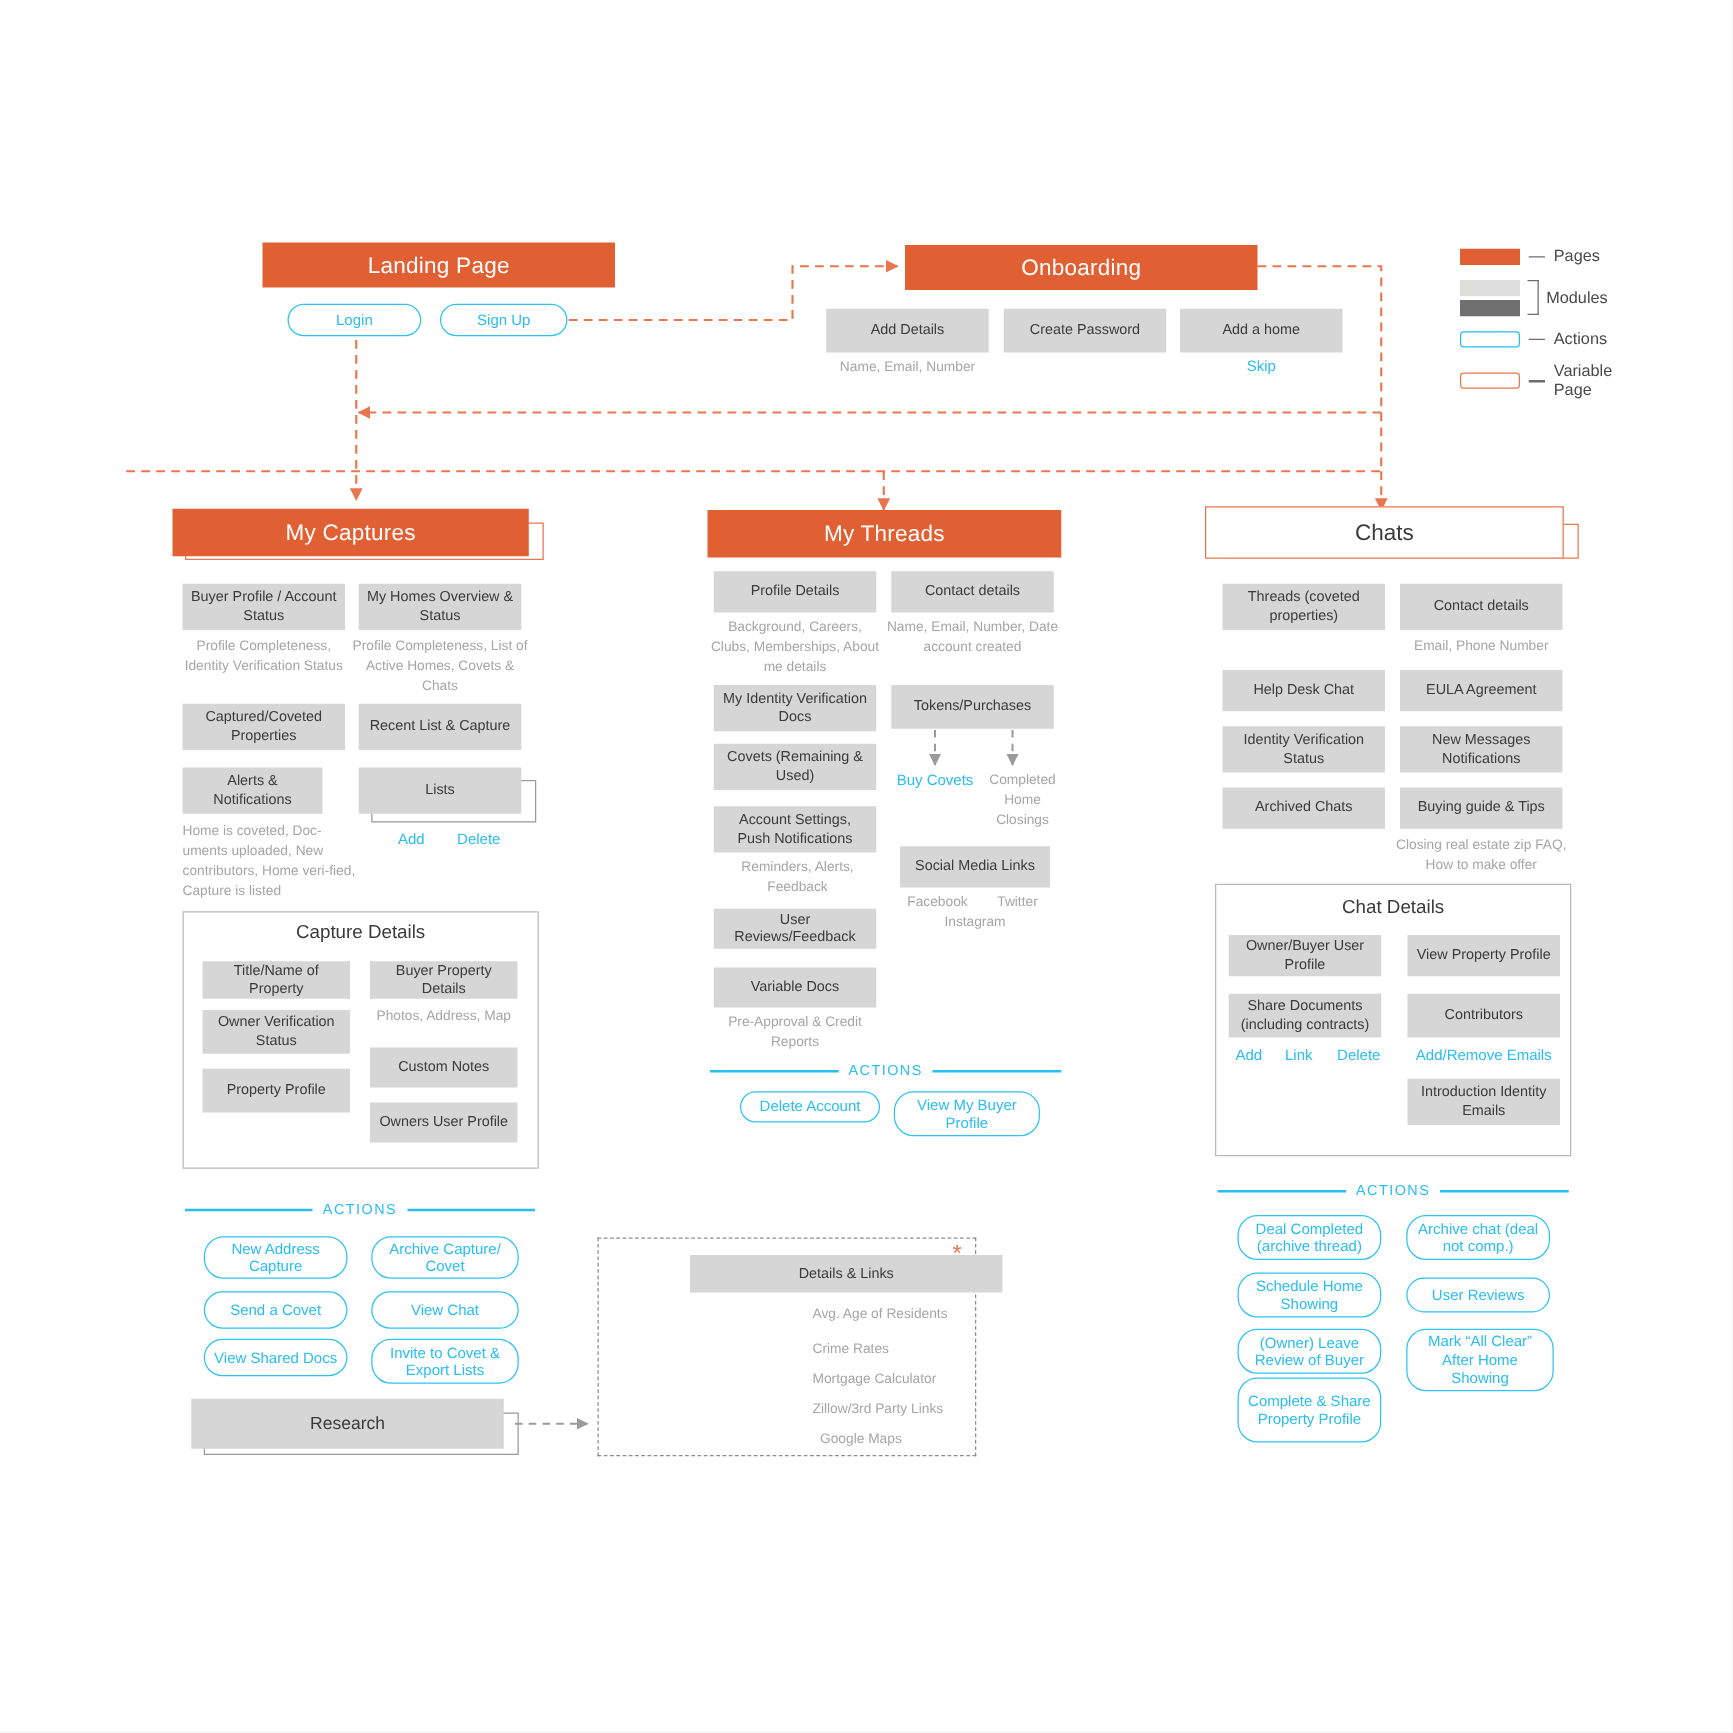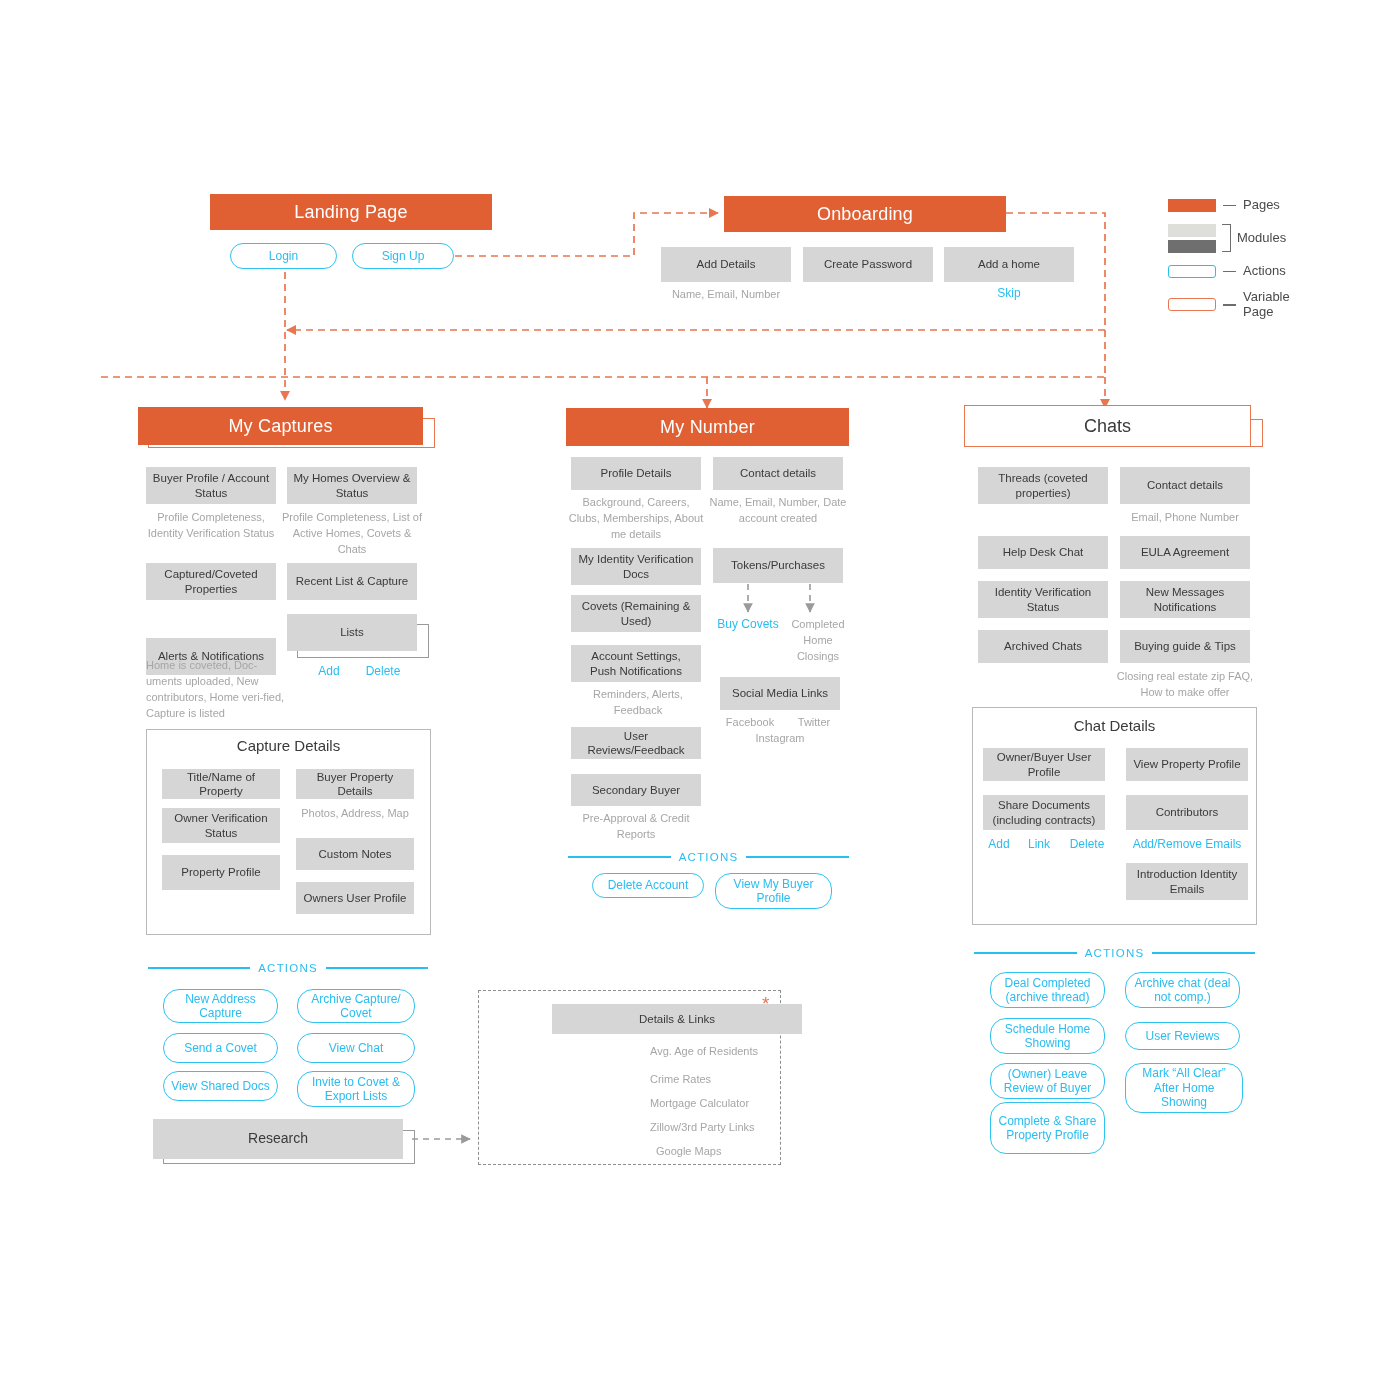--- a/index.html
+++ b/index.html
@@ -176,21 +176,21 @@
   <div class="abs cap" style="left:141px;top:510px;width:140px;"><span>Profile Completeness, Identity Verification Status</span></div>
   <div class="abs cap" style="left:282px;top:510px;width:140px;"><span>Profile Completeness, List of Active Homes, Covets &amp; Chats</span></div>
 
   <div class="abs mod" style="left:146px;top:563px;width:130px;height:37px;">
       <span>Captured/Coveted Properties</span>
     </div>
   <div class="abs mod" style="left:287px;top:563px;width:130px;height:37px;">
       <span>Recent List &amp; Capture</span>
     </div>
 
-  <div class="abs mod" style="left:146px;top:614px;width:130px;height:37px;margin-top:24px;">
+  <div class="abs mod" style="left:146px;top:614px;width:112px;height:37px;">
       <span>Alerts &amp; Notifications</span>
     </div>
 
   <div class="abs mod-shadow" style="left:297px;top:624px;width:130px;height:32px;"></div>
   <div class="abs mod" style="left:287px;top:614px;width:130px;height:37px;">
       <span>Lists</span>
     </div>
 
   <div class="abs cap left" style="left:146px;top:658px;width:140px;"><span>Home is coveted, Doc-uments uploaded, New contributors, Home veri-fied, Capture is listed</span></div>
 
@@ -260,21 +260,21 @@
 
   <div class="abs" style="left:650px;top:1044px;width:140px;">
     <div class="cap left" style="margin-bottom:12px;">Avg. Age of Residents</div>
     <div class="cap left" style="margin-bottom:8px;">Crime Rates</div>
     <div class="cap left" style="margin-bottom:8px;">Mortgage Calculator</div>
     <div class="cap left" style="margin-bottom:8px;">Zillow/3rd Party Links</div>
     <div class="cap left" style="padding-left:6px;">Google Maps</div>
   </div>
 
   <div class="abs page-hdr" style="left:566px;top:408px;width:283px;height:38px;">
-      <span>My Number</span>
+      <span>My Threads</span>
     </div>
 
   <div class="abs mod" style="left:571px;top:457px;width:130px;height:33px;">
       <span>Profile Details</span>
     </div>
   <div class="abs mod" style="left:713px;top:457px;width:130px;height:33px;">
       <span>Contact details</span>
     </div>
 
   <div class="abs cap" style="left:566px;top:495px;width:140px;"><span>Background, Careers, Clubs, Memberships, About me details</span></div>
@@ -304,21 +304,21 @@
     </div>
   <div class="abs cap" style="left:714px;top:715px;width:72px;"><span>Facebook</span></div>
   <div class="abs cap" style="left:782px;top:715px;width:64px;"><span>Twitter</span></div>
   <div class="abs cap" style="left:720px;top:731px;width:120px;"><span>Instagram</span></div>
 
   <div class="abs mod" style="left:571px;top:727px;width:130px;height:32px;">
       <span>User Reviews/Feedback</span>
     </div>
 
   <div class="abs mod" style="left:571px;top:774px;width:130px;height:32px;">
-      <span>Secondary Buyer</span>
+      <span>Variable Docs</span>
     </div>
   <div class="abs cap" style="left:566px;top:811px;width:140px;"><span>Pre-Approval &amp; Credit Reports</span></div>
 
   <div class="abs actions-bar" style="left:568px;top:851px;width:281px;">
     <div class="ln"></div>
     <div class="lbl">ACTIONS</div>
     <div class="ln"></div>
   </div>
 
   <div class="abs pill" style="left:592px;top:873px;width:112px;height:25px;">

